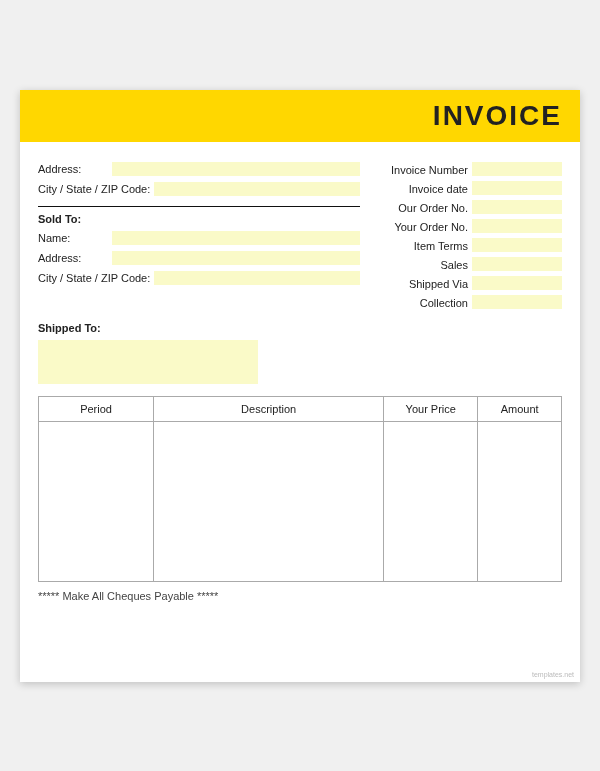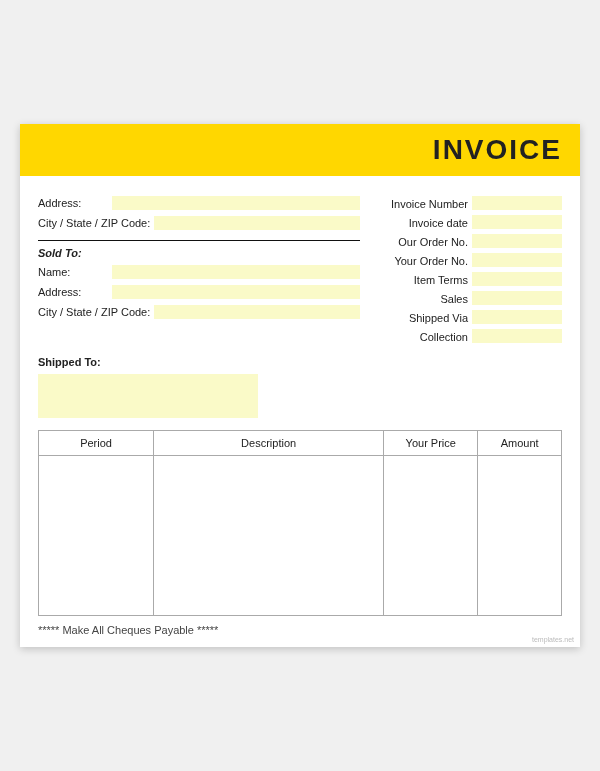--- a/index.html
+++ b/index.html
@@ -13,21 +13,21 @@
       height: 771px;
       background: #f0f0f0;
       display: flex;
       justify-content: center;
       align-items: center;
       font-family: Arial, sans-serif;
     }
 
     .page {
       width: 560px;
-      height: 523px;
+      height: 592px;
       background: #ffffff;
       position: relative;
       box-shadow: 0 2px 8px rgba(0,0,0,0.2);
       overflow: hidden;
     }
 
     .header {
       background: #FFD700;
       width: 100%;
       padding: 10px 18px;
@@ -87,21 +87,20 @@
       border: none;
       border-top: 1.5px solid #111;
       margin: 10px 0 6px 0;
     }
 
     .sold-to-label {
       font-size: 11px;
       font-weight: bold;
       color: #222;
       margin-bottom: 6px;
-      font-style: italic;
     }
 
     
     .right-field-row {
       display: flex;
       align-items: flex-end;
       margin-bottom: 5px;
       justify-content: flex-end;
     }
 

